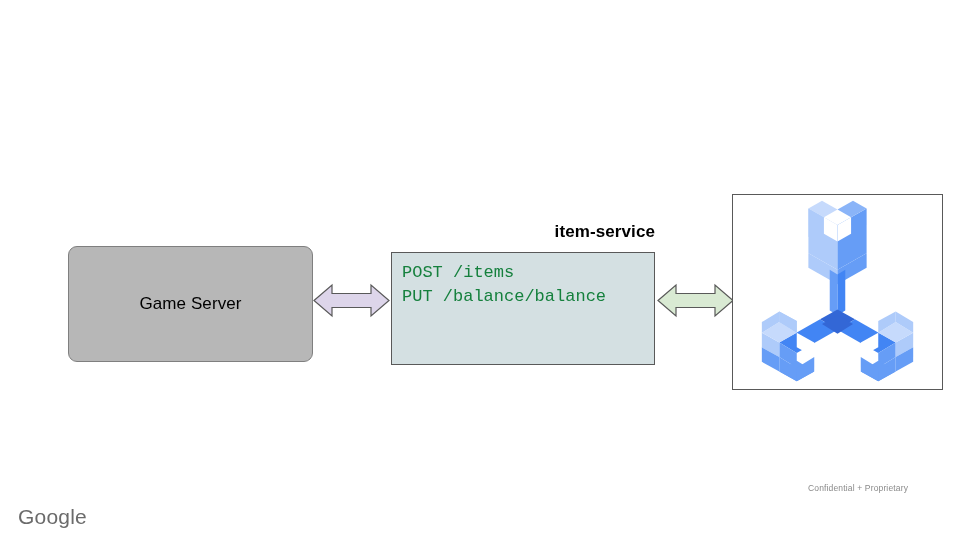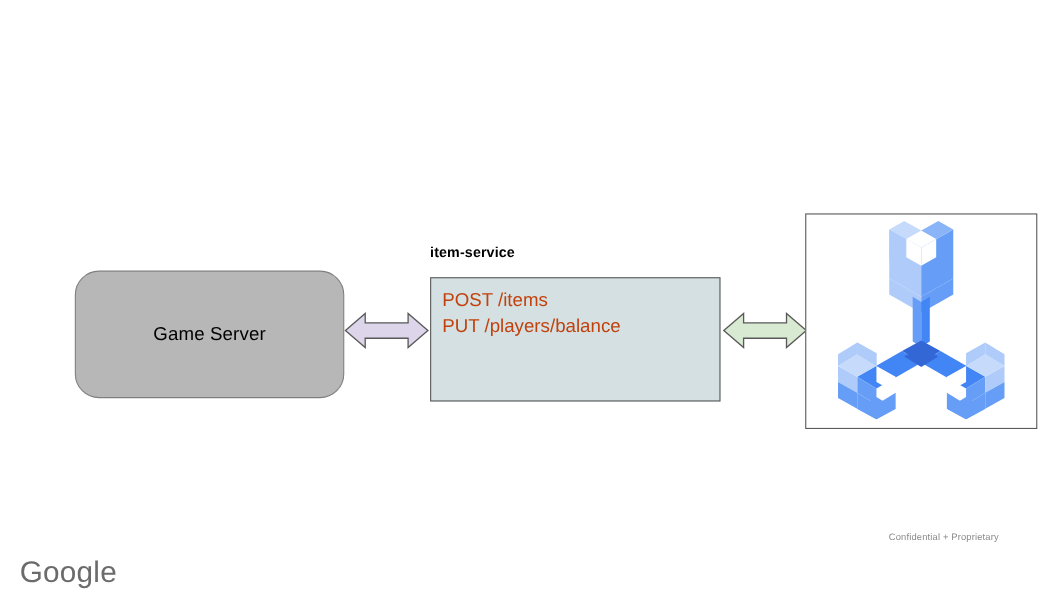--- a/index.html
+++ b/index.html
@@ -24,62 +24,63 @@
 
   
   .game-server-box {
     position: absolute;
     left: 68px;
     top: 246px;
     width: 245px;
     height: 116px;
     background: #b7b7b7;
     border: 1px solid #7f7f7f;
-    border-radius: 22px;
+    border-radius: 9px;
     box-sizing: border-box;
     display: flex;
     align-items: center;
     justify-content: center;
   }
   .game-server-label {
     font-size: 17px;
     color: #000000;
     letter-spacing: 0.1px;
   }
 
   
   .service-title {
     position: absolute;
     left: 391px;
     top: 222px;
     width: 264px;
-    text-align: left;
-    font-size: 13px;
+    text-align: right;
+    font-size: 17px;
     font-weight: bold;
     color: #000000;
     letter-spacing: 0.1px;
   }
 
   
   .service-box {
     position: absolute;
     left: 391px;
     top: 252px;
     width: 264px;
     height: 113px;
     background: #d4e0e2;
     border: 1px solid #595959;
     box-sizing: border-box;
     padding: 8px 0 0 10px;
   }
   .endpoint-line {
     font-size: 17px;
     line-height: 23.5px;
-    color: #c2410c;
+    color: #15803d;
     white-space: nowrap;
+    font-family: Liberation Mono, monospace;
   }
 
   
   .arrow {
     position: absolute;
   }
   .arrow svg { display: block; }
 
   .arrow-left-right { left: 313px; top: 282px; }
   .arrow-right-green { left: 657px; top: 282px; }
@@ -100,21 +101,21 @@
     display: block;
     width: 100%;
     height: 100%;
   }
 
   
   .google-wordmark {
     position: absolute;
     left: 18px;
     top: 505px;
-    font-size: 27px;
+    font-size: 21px;
     color: #6b6b6b;
     letter-spacing: 0.2px;
     font-family: "Liberation Sans", sans-serif;
   }
   .confidential-note {
     position: absolute;
     left: 808px;
     top: 483px;
     font-size: 8.5px;
     color: #8a8a8a;
@@ -127,21 +128,21 @@
 <div class="slide">
 
   <div class="game-server-box">
     <span class="game-server-label">Game Server</span>
   </div>
 
   <div class="service-title">item-service</div>
 
   <div class="service-box">
     <div class="endpoint-line">POST /items</div>
-    <div class="endpoint-line">PUT /players/balance</div>
+    <div class="endpoint-line">PUT /balance/balance</div>
   </div>
 
   <div class="arrow arrow-left-right">
     <svg width="77" height="37" viewBox="0 0 77 37" xmlns="http://www.w3.org/2000/svg">
       <polygon points="1,18.5 19,3 19,11.5 58,11.5 58,3 76,18.5 58,34 58,25.5 19,25.5 19,34" fill="#ddd5ea" stroke="#595959" stroke-width="1.2" stroke-linejoin="miter"></polygon>
     </svg>
   </div>
 
   <div class="arrow arrow-right-green">
     <svg width="77" height="37" viewBox="0 0 77 37" xmlns="http://www.w3.org/2000/svg">

